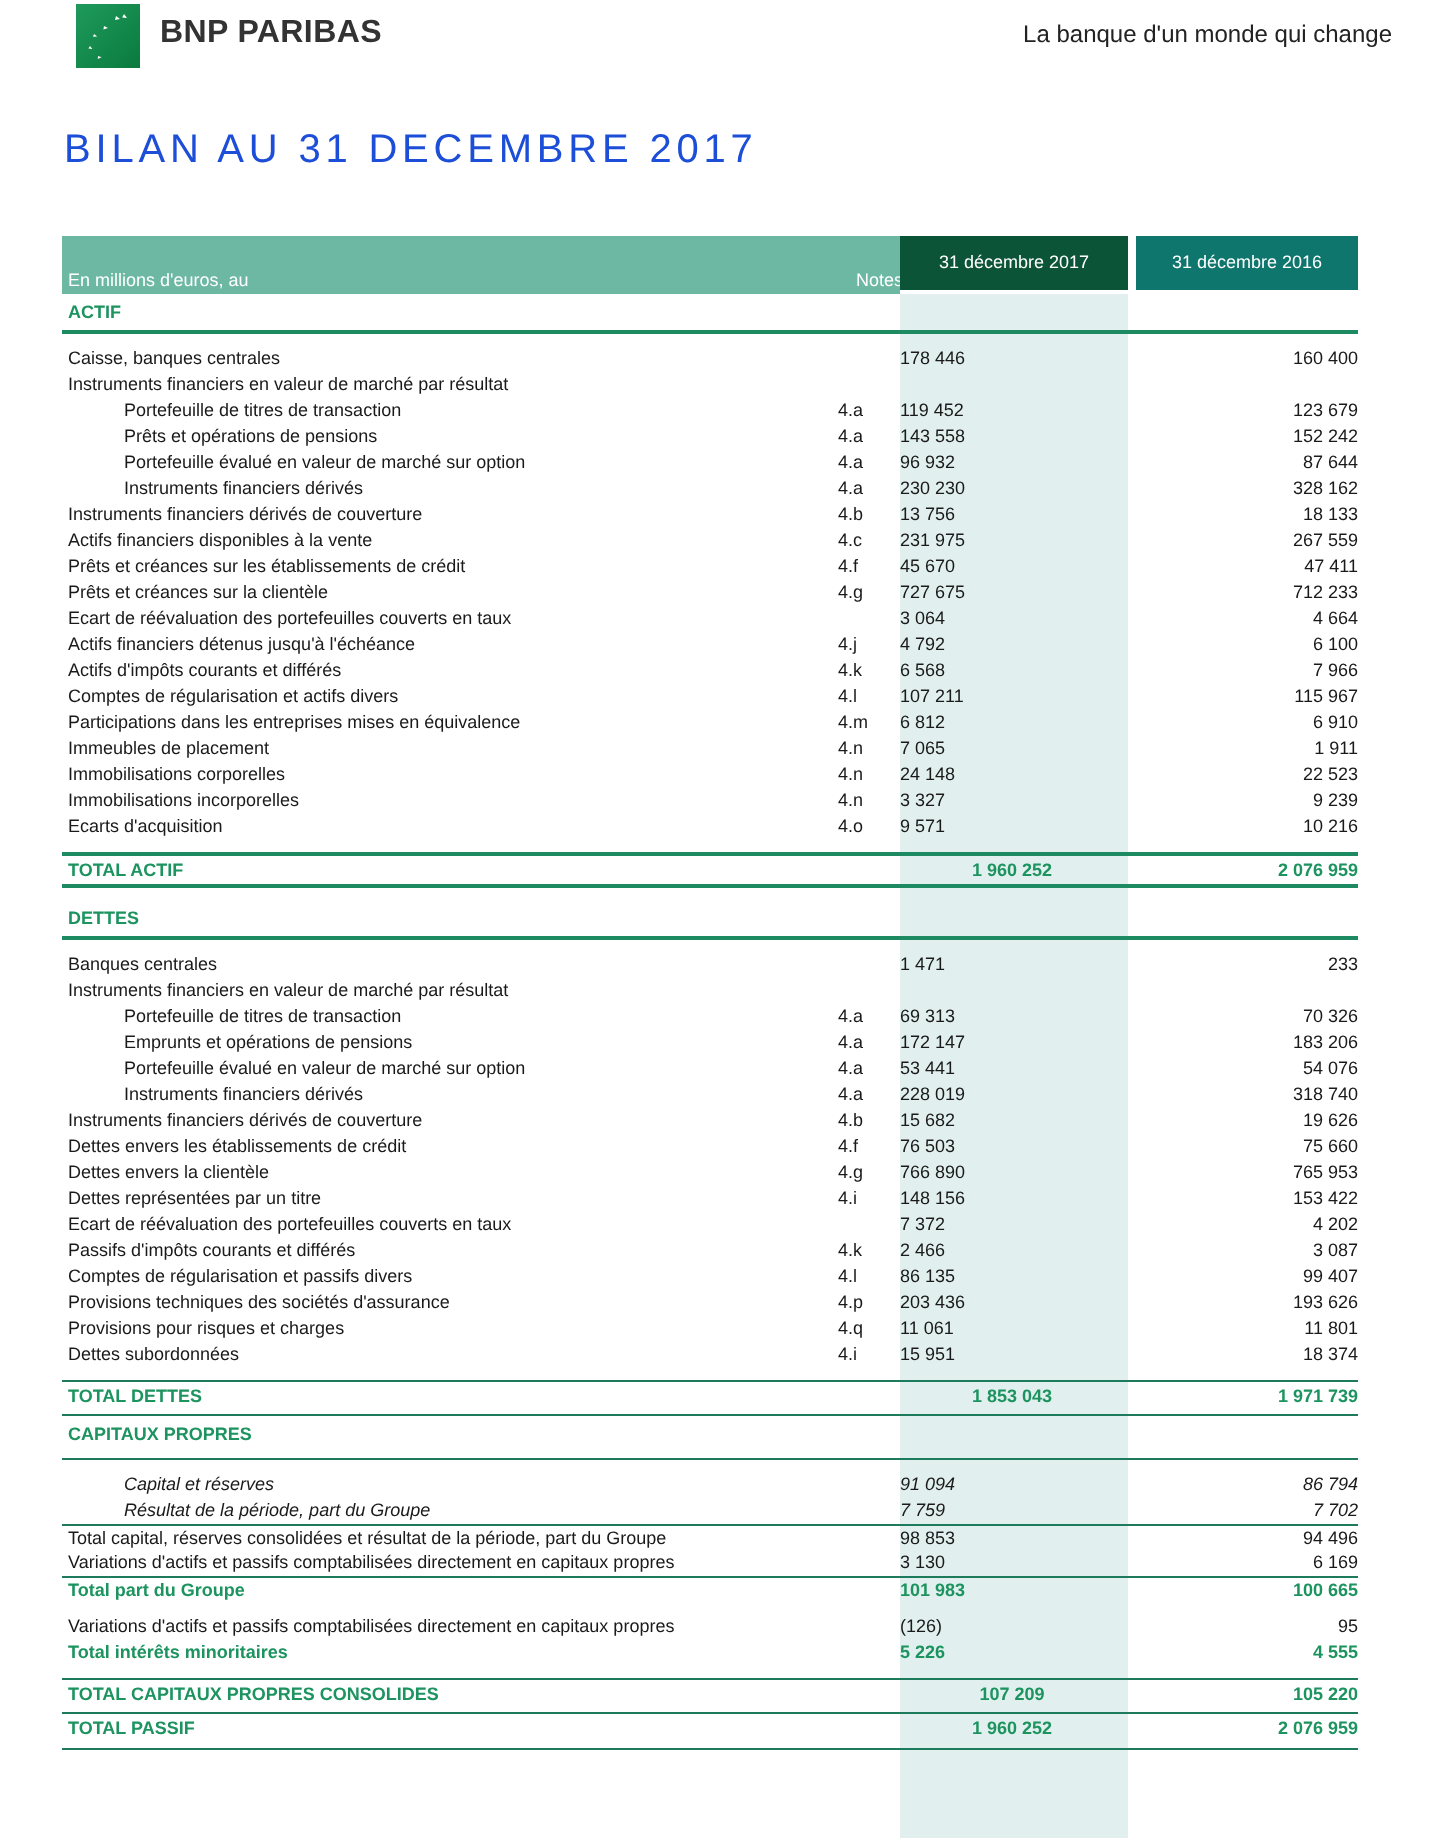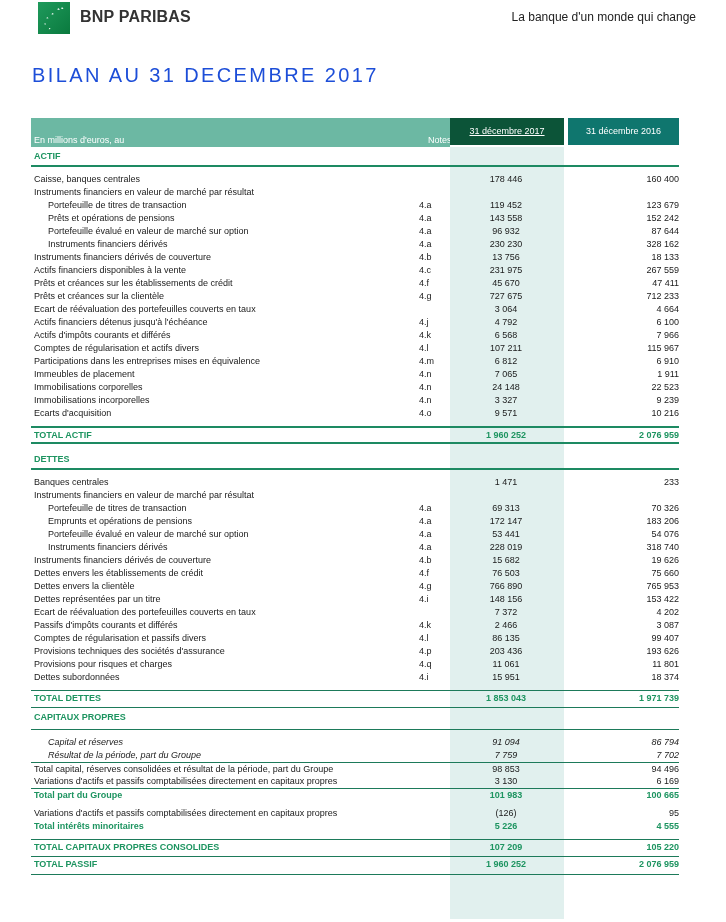--- a/index.html
+++ b/index.html
@@ -13,31 +13,31 @@
   .tagline { position: absolute; right: 30px; top: 10px; font-size: 12px; color: #222222; }
 
   .page-title { position: absolute; left: 32px; top: 64px; font-size: 20px; font-weight: normal; letter-spacing: 2.4px; color: #1d4ed8; }
 
   .sheet { position: absolute; left: 31px; top: 118px; width: 648px; }
 
   .hdr { position: relative; height: 29px; }
   .hdr-band { position: absolute; left: 0; top: 0; width: 419px; height: 29px; background: #6cb8a3; }
   .hdr-label { position: absolute; left: 3px; bottom: 2px; font-size: 9px; color: #ffffff; }
   .hdr-notes { position: absolute; left: 381px; bottom: 2px; font-size: 9px; color: #ffffff; padding-left: 16px; }
-  .hdr-2017 { position: absolute; left: 419px; top: 0; width: 114px; height: 27px; background: #0c5438; color: #ffffff; font-size: 9px; text-align: center; line-height: 26px; text-decoration: underline; }
+  .hdr-2017 { position: absolute; left: 419px; top: 0; width: 114px; height: 27px; background: #0c5438; color: #ffffff; font-size: 9px; text-align: center; line-height: 26px; }
   .hdr-2016 { position: absolute; left: 537px; top: 0; width: 111px; height: 27px; background: #0f766e; color: #ffffff; font-size: 9px; text-align: center; line-height: 26px; }
 
   .col2017-bg { position: absolute; left: 419px; top: 29px; width: 114px; height: 772px; background: #e1f0ee; z-index: 0; }
 
   .rows { position: relative; z-index: 1; }
   .row { position: relative; height: 13px; font-size: 9px; line-height: 13px; white-space: nowrap; }
   .row .lbl { position: absolute; left: 3px; }
-  .row.ind .lbl { left: 17px; }
+  .row.ind .lbl { left: 31px; }
   .row .note { position: absolute; left: 388px; }
-  .row .v17 { position: absolute; left: 419px; width: 112px; text-align: center; }
+  .row .v17 { position: absolute; left: 419px; width: 112px; text-align: left; }
   .row .v16 { position: absolute; left: 537px; width: 111px; text-align: right; }
   .row.it .lbl, .row.it .v17, .row.it .v16 { font-style: italic; }
   .row.green { color: #1d9460; font-weight: bold; }
 
   .section { position: relative; height: 20px; border-bottom: 2px solid #1d8a62; }
   .section .lbl { position: absolute; left: 3px; top: 4px; font-size: 9px; font-weight: bold; color: #1d9460; }
 
   .total { position: relative; height: 18px; border-top: 2px solid #1d8a62; border-bottom: 2px solid #1d8a62; font-size: 9px; font-weight: bold; color: #1d9460; line-height: 14px; }
   .total.thin { border-top: 1.5px solid #1d7a5a; border-bottom: 1.5px solid #1d7a5a; }
   .total .lbl { position: absolute; left: 3px; }

